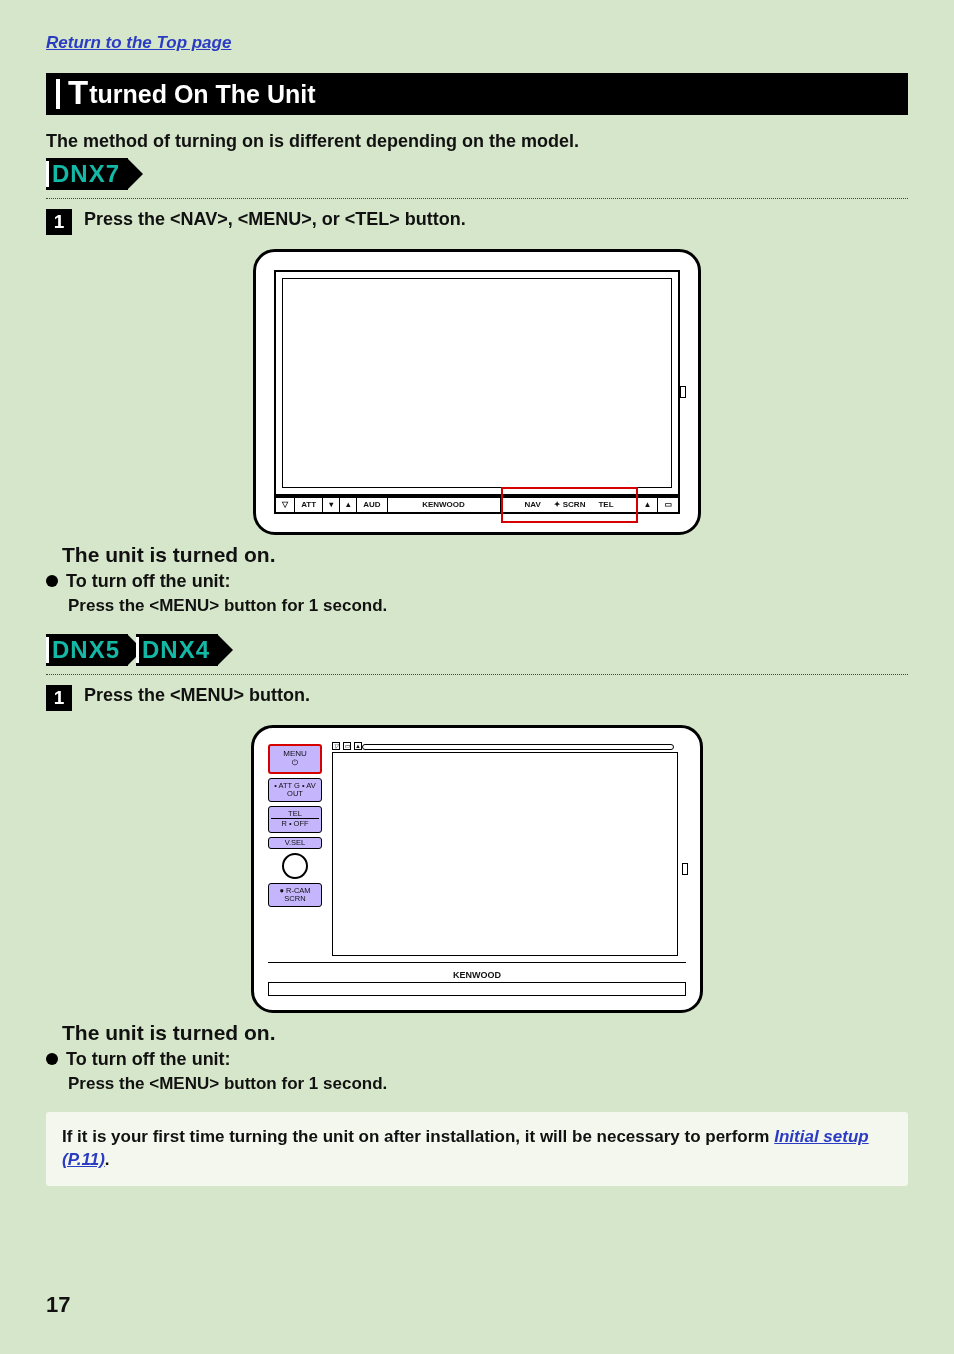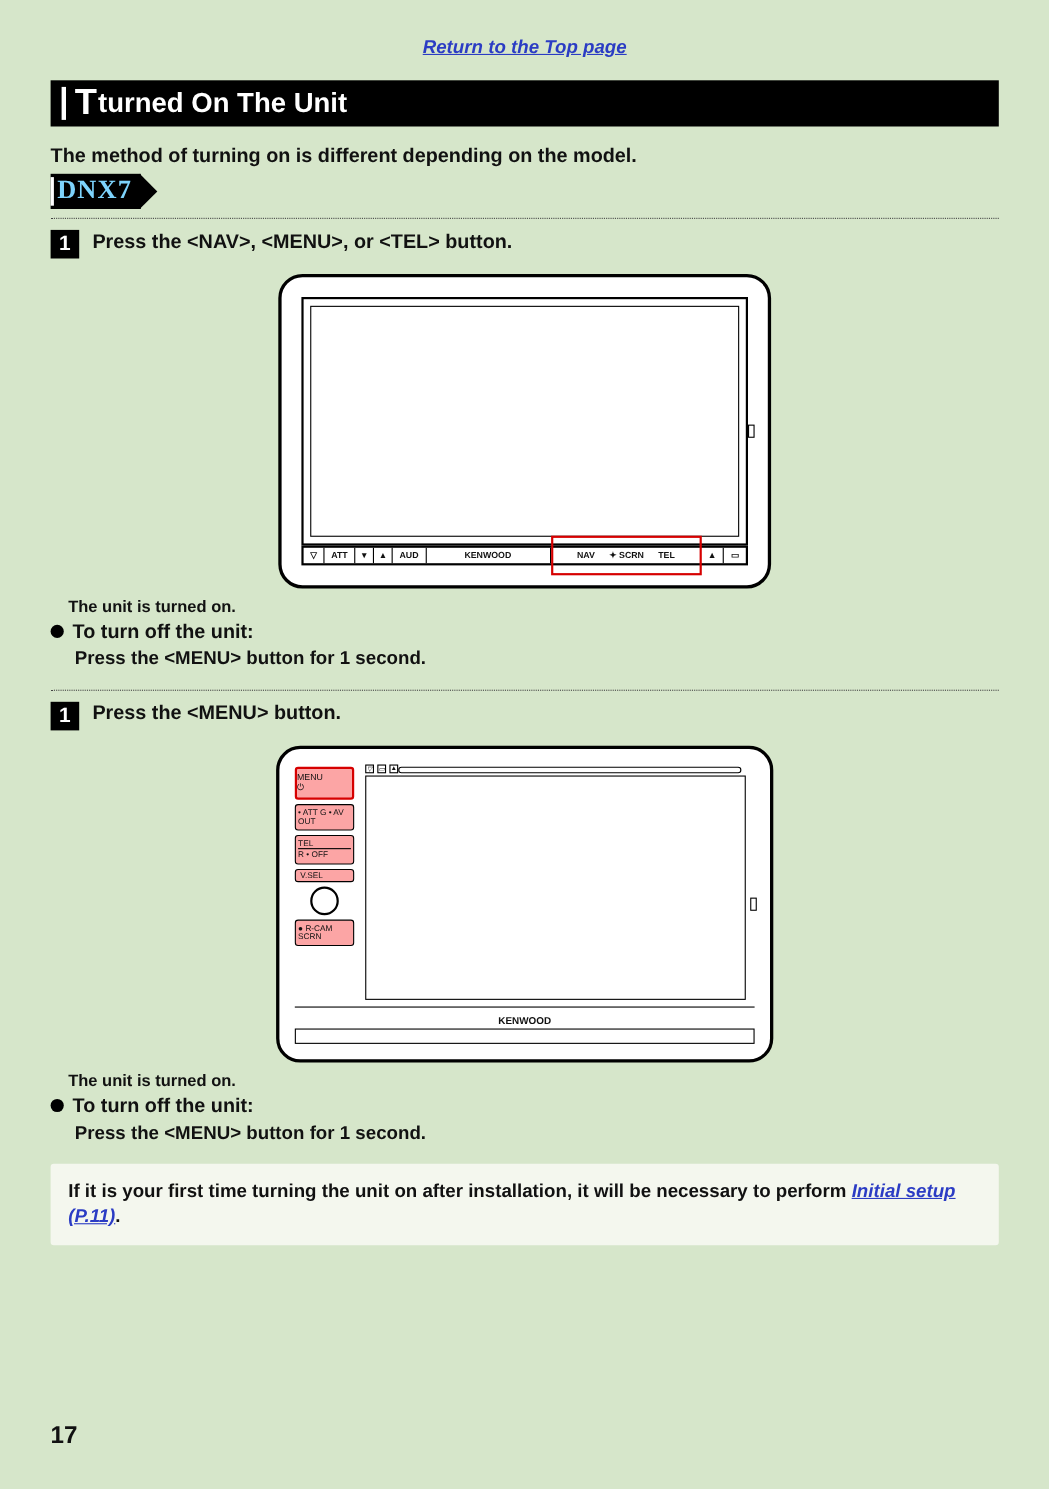--- a/index.html
+++ b/index.html
@@ -2,36 +2,36 @@
 <html><head>
 <meta charset="utf-8">
 <style>
   :root { --bg:#d6e6ca; --accent:#c30808; --ink:#111; }
   * { box-sizing:border-box; }
   body { margin:0; background:var(--bg); font-family:"Myriad Pro","Segoe UI",Arial,sans-serif; color:var(--ink); }
   .page { width:954px; min-height:1354px; margin:0 auto; padding:32px 46px 40px; position:relative; }
 
   
   .top-links { margin-bottom:18px; }
-  .top-link { font-weight:700; font-style:italic; font-size:17px; text-decoration:underline; display:block; line-height:1.35;text-align:center; }
+  .top-link { font-weight:700; font-style:italic; font-size:17px; text-decoration:underline; display:block; line-height:1.35; }
   .top-link.blue { color:#2b3cc4; }
   .top-link.red  { color:var(--accent); }
 
   
   .hbar { background:#000; color:#fff; display:flex; align-items:flex-end; height:42px; padding-left:10px; margin-bottom:16px;}
   .hbar-rule { width:4px; height:30px; background:#fff; margin-right:8px; align-self:center;}
   .hbar-title{ font-weight:700; font-size:25px; line-height:42px; display:flex;}
   .hbar-title .big{ font-size:33px; line-height:40px; margin-right:1px;}
 
   .intro { font-weight:700; font-size:18px; margin:0 0 6px;}
 
   
   .badges { display:flex; gap:8px; margin:2px 0 8px;}
-  .badge  { background:#000; color:#7dd3fc; font-weight:800; font-size:24px; height:32px;
-            display:flex; align-items:center; padding:0 8px 0 6px; position:relative; letter-spacing:1px;font-family:Liberation Serif, serif;}
+  .badge  { background:#000; color:#14b8a6; font-weight:800; font-size:24px; height:32px;
+            display:flex; align-items:center; padding:0 8px 0 6px; position:relative; letter-spacing:1px;}
   .badge::after{
     content:""; position:absolute; right:-15px; top:0; width:0; height:0;
     border-top:16px solid transparent; border-bottom:16px solid transparent; border-left:16px solid #000;}
   .badge .stripe{ position:absolute; left:0; top:3px; bottom:3px; width:3px; background:#fff;}
 
   .rule { border:0; border-top:1px dotted #444; margin:6px 0 10px; }
 
   
   .step { display:flex; gap:12px; align-items:flex-start;}
   .step-num { width:26px; height:26px; background:#000; color:#fff; font-weight:800; font-size:19px;
@@ -51,36 +51,36 @@
   .dev7 .panel span{ flex:none; padding:0 6px; border-right:1px solid #000; height:100%; display:flex; align-items:center;}
   .dev7 .panel .brand{ flex:1; justify-content:center; font-weight:800;}
   .dev7 .panel .nav-group{ border:2px solid #d60000; padding:16px; display:flex; height:calc(100% + 6px); margin:-3px 0;}
   .dev7 .panel .nav-group span{ height:100%; }
   .dev7 .panel span:last-child{ border-right:none;}
   .dev7 .reset{ position:absolute; right:12px; top:50%; margin-top:-6px; width:6px; height:12px; border:1px solid #000;}
 
   
   .dev54{ width:452px; height:288px;}
   .dev54 .sidebar{ position:absolute; left:14px; top:16px; width:54px; bottom:50px;}
-  .dev54 .sidebar .card{ border:1px solid #000; border-radius:3px; font-size:7.5px; 
-                         padding:3px 2px; margin-bottom:4px; background:#fca5a5; line-height:1.1;}
+  .dev54 .sidebar .card{ border:1px solid #000; border-radius:3px; font-size:7.5px; text-align:center;
+                         padding:3px 2px; margin-bottom:4px; background:#c4b5fd; line-height:1.1;}
   .dev54 .sidebar .menu{ border:2px solid #d60000; font-size:8px; padding:4px 0;}
   .dev54 .sidebar .knob{ width:26px; height:26px; border:2px solid #000; border-radius:50%; margin:4px auto;}
   .dev54 .screen{ position:absolute; left:78px; top:24px; right:22px; bottom:54px; border:1px solid #000;}
   .dev54 .slot  { position:absolute; left:78px; top:14px; right:22px; height:10px;}
   .dev54 .slot::before{content:""; position:absolute; left:30px; right:4px; top:2px; bottom:2px; border:1px solid #000; border-radius:3px;}
   .dev54 .slot .ej{ position:absolute; left:0; top:0;  display:flex; gap:3px;}
   .dev54 .slot .ej i{ width:8px;height:8px;border:1px solid #000;font-size:6px;display:flex;align-items:center;justify-content:center;}
   .dev54 .brandbar{ position:absolute; left:14px; right:14px; bottom:30px; height:18px;
                     border-top:1px solid #000; display:flex; align-items:flex-end; justify-content:center;
                     font-size:9px; font-weight:800; padding-top:2px;}
   .dev54 .base{ position:absolute; left:14px; right:14px; bottom:14px; height:14px; border:1px solid #000;}
   .dev54 .reset{ position:absolute; right:12px; top:50%; margin-top:-6px; width:6px; height:12px; border:1px solid #000;}
 
-  .result { font-weight:700; font-size:15px; margin:6px 0 4px 16px;}
+  .result { font-weight:700; font-size:21px; margin:6px 0 4px 16px;}
 
   .sub { display:flex; align-items:center; gap:8px; font-weight:700; font-size:18px;}
   .sub .dot{ width:12px;height:12px;background:#000;border-radius:50%;}
   .sub-body { font-size:17px; font-weight:700; margin:4px 0 18px 22px;}
 
   
   .note{ background:#f4f7ee; border-radius:3px; padding:14px 16px; margin-top:10px;
          font-weight:700; font-size:17px; line-height:1.35;}
   .note a{ color:#2b3cc4; font-style:italic; text-decoration:underline;}
 
@@ -142,20 +142,30 @@
   </div>
 
   <p class="result">The unit is turned on.</p>
 
   <div class="sub">
     <span class="dot"></span>
     <span>To turn off the unit:</span>
   </div>
   <p class="sub-body">Press the &lt;MENU&gt; button for 1 second.</p>
 
+  <div class="badges">
+    <div class="badge">
+        <span class="stripe"></span>
+        <span>DNX5</span>
+      </div>
+    <div class="badge">
+        <span class="stripe"></span>
+        <span>DNX4</span>
+      </div>
+  </div>
   <hr class="rule">
 
   <div class="step">
     <div class="step-num">1</div>
     <div class="step-text">Press the &lt;MENU&gt; button.</div>
   </div>
 
   <div class="dev-wrap">
     <div class="dev dev54">
       <div class="slot">

